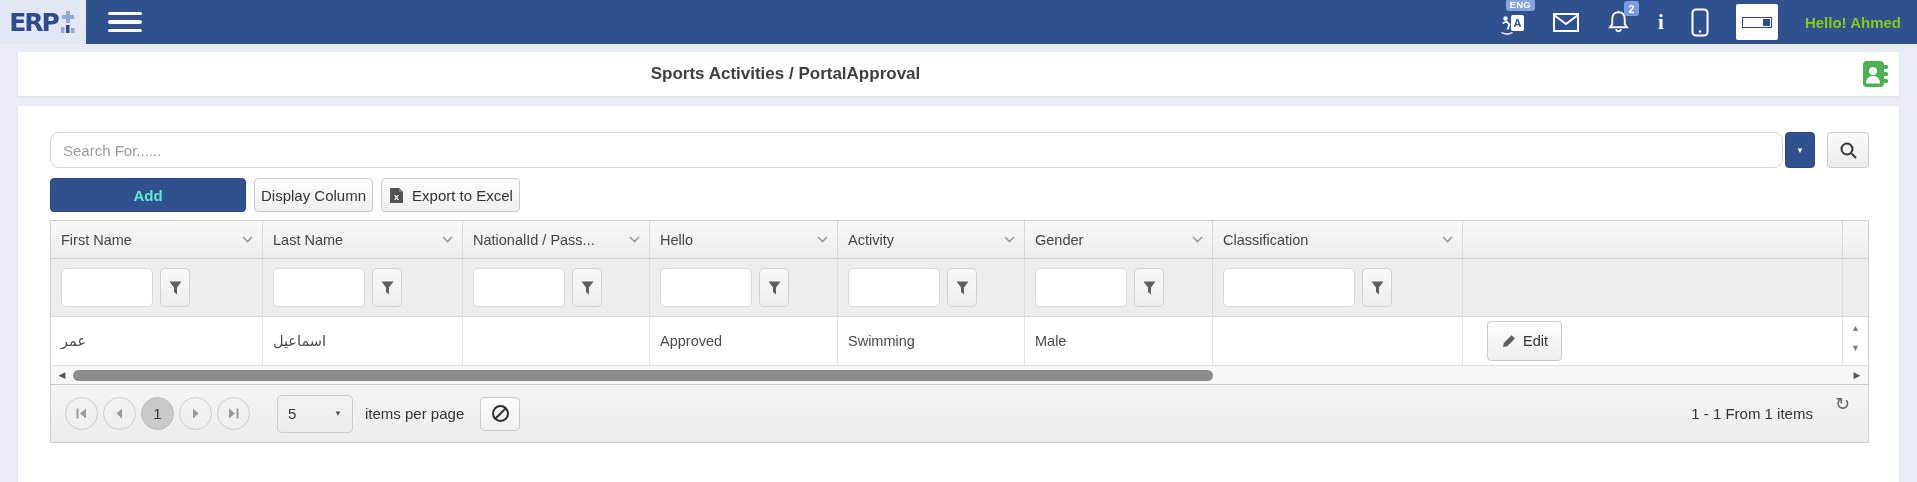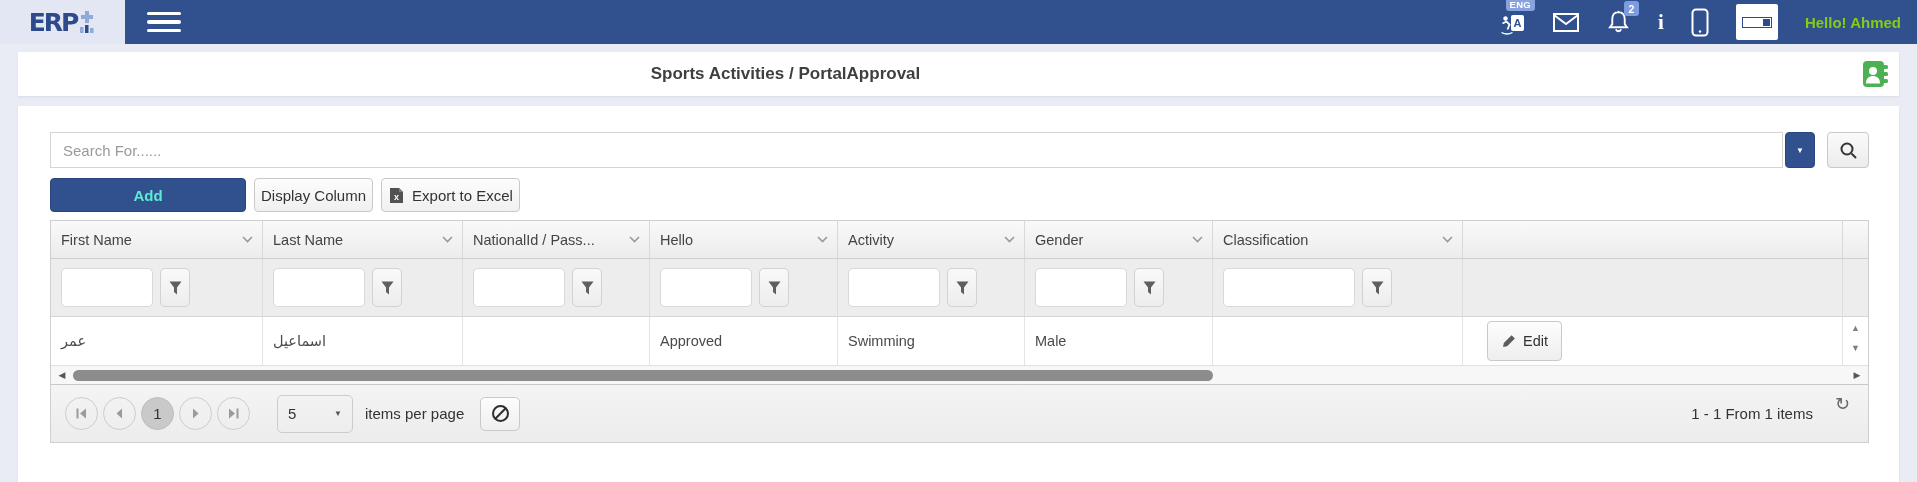--- a/index.html
+++ b/index.html
@@ -1,21 +1,21 @@
 <!DOCTYPE html>
 <html><head>
 <meta charset="utf-8">
 <style>
   * { margin:0; padding:0; box-sizing:border-box; }
   html,body { width:1917px; height:482px; overflow:hidden; background:#eaecf5;
               font-family:"Liberation Sans","DejaVu Sans",sans-serif; }
 
   
   .navbar { display:flex; height:44px; }
-  .logo-box { width:125px; background:#e3e7f3; display:flex; align-items:center; justify-content:center; gap:2px; cursor:pointer; }
+  .logo-box { width:86px; background:#e3e7f3; display:flex; align-items:center; justify-content:center; gap:2px; cursor:pointer; }
   .logo-text { font-weight:800; font-size:25px; color:#2d4a8c; letter-spacing:-2px; font-family:"DejaVu Sans",sans-serif; }
   .nav-main { flex:1; background:#30508e; display:flex; align-items:center; padding:0 16px; }
   .hamburger { width:34px; display:flex; flex-direction:column; gap:5px; cursor:pointer; margin-left:6px; }
   .hamburger span { height:3.5px; background:#fff; border-radius:2px; }
   .nav-spacer { flex:1; }
   .nav-icons { display:flex; align-items:center; gap:27px; }
   .nav-ic { position:relative; display:flex; align-items:center; justify-content:center; cursor:pointer; }
   .eng-badge { position:absolute; top:-11px; right:-9px; background:#87a2df; color:#fff; font-size:9.5px;
                font-weight:bold; border-radius:3px; padding:1px 4px; letter-spacing:.3px; }
   .bell-badge { position:absolute; top:-8px; right:-8px; background:#7d9ce0; color:#fff; font-size:10.5px;
@@ -29,21 +29,21 @@
   
   .title-bar { margin:8px 18px 0; background:#fff; height:44px; position:relative; display:flex; align-items:center;
                box-shadow:0 1px 2px rgba(0,0,0,.07); }
   .page-title { position:absolute; left:0; right:346px; text-align:center; font-weight:bold; font-size:17px; color:#3f3f3f; }
   .contact-icon { position:absolute; right:9px; top:7px; cursor:pointer; }
 
   
   .card { margin:10px 18px 0; background:#fff; height:376px; padding:26px 30px 0 32px; box-shadow:0 1px 2px rgba(0,0,0,.07); }
 
   .search-row { display:flex; align-items:stretch; height:36px; }
-  .search-input { flex:1; border:1px solid #d5d5d5; border-radius:0; padding:0 12px; font-size:15px; color:#444; outline:none; }
+  .search-input { flex:1; border:1px solid #d5d5d5; border-radius:9px; padding:0 12px; font-size:15px; color:#444; outline:none; }
   .search-input::placeholder { color:#9a9a9a; }
   .search-dd { width:30px; background:#30508e; border:1px solid #2a4680; border-radius:4px; margin-left:2px;
                display:flex; align-items:center; justify-content:center; color:#fff; font-size:8px; cursor:pointer; }
   .search-btn { width:42px; margin-left:12px; background:linear-gradient(#fafafa,#ececec); border:1px solid #c9c9c9;
                 border-radius:4px; display:flex; align-items:center; justify-content:center; cursor:pointer; }
 
   .toolbar { display:flex; gap:8px; margin-top:10px; height:34px; }
   .btn-add { width:196px; background:#30508e; color:#5eead4; font-weight:bold; font-size:15px; border:1px solid #2a4680;
              border-radius:4px; display:flex; align-items:center; justify-content:center; cursor:pointer; }
   .btn-light { background:linear-gradient(#fdfdfd,#f0f0f0); border:1px solid #c9c9c9; border-radius:4px; color:#333;

